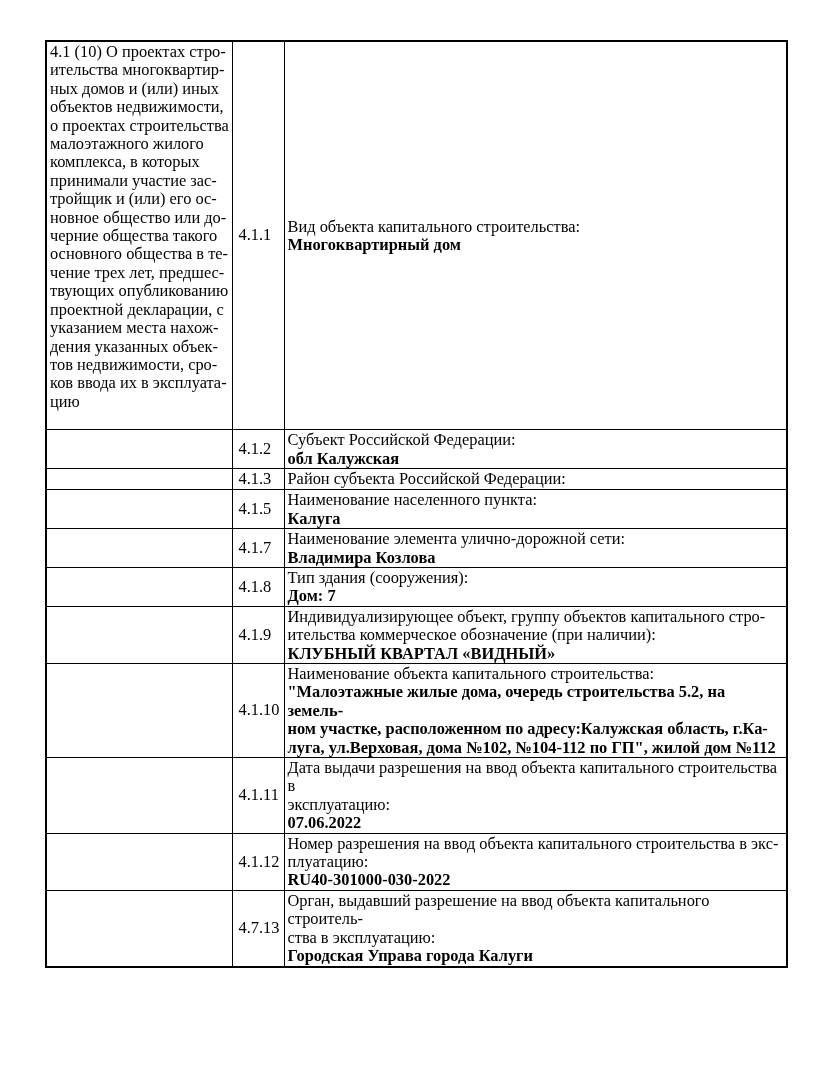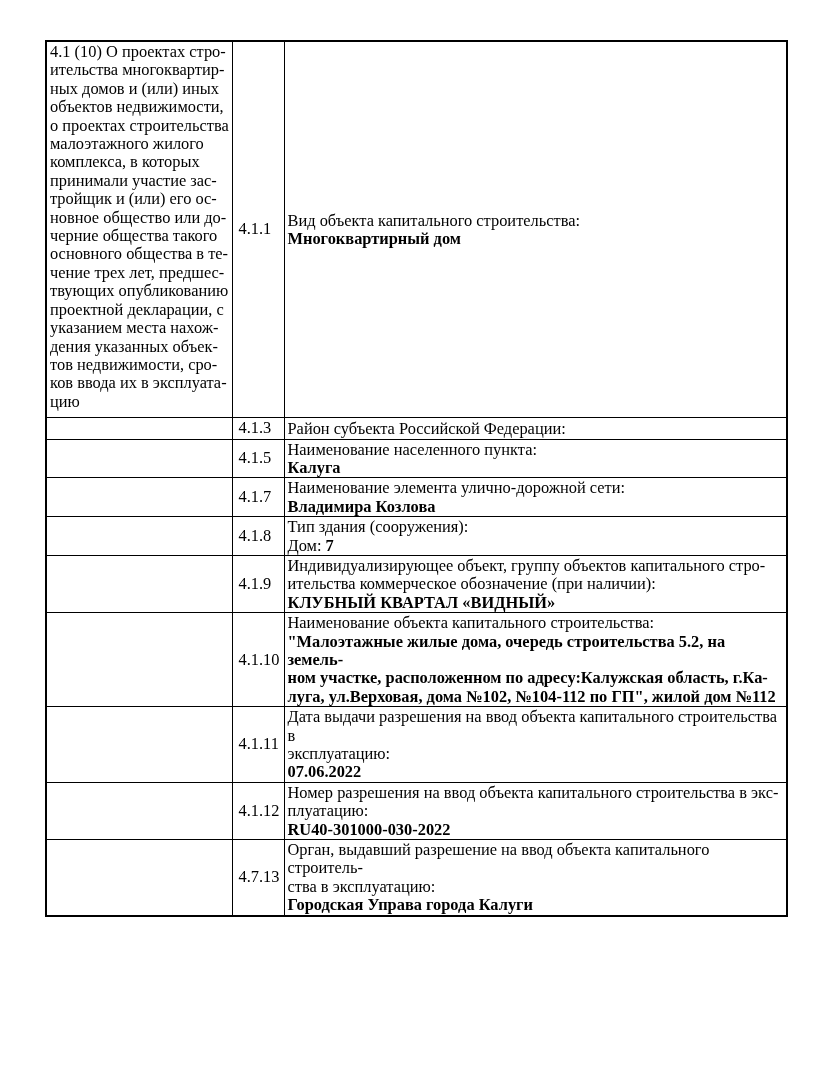--- a/index.html
+++ b/index.html
@@ -27,39 +27,39 @@
     line-height: 18.4px;
   }
   table.decl, table.decl td {
     border: 1px solid #000000;
   }
   table.decl {
     border-width: 2px;
   }
   td.c-desc {
     vertical-align: top;
-    padding: 1px 2px 6px 3px;
+    padding: 1px 2px 18px 3px;
   }
   td.c-num {
     vertical-align: middle;
     padding: 1px 1px 1px 6px;
   }
   td.c-val {
     vertical-align: middle;
     padding: 1px 4px 0 3px;
     margin-left: 36px;
   }
   .desc-text, .lbl, .val {
     white-space: pre-line;
   }
   .val {
     font-weight: bold;
   }
   .vp {
-    font-weight: normal;
+    font-weight: bold;
     text-align: center;
   }
 </style>
 </head>
 <body>
 
 <div class="sheet">
   <table class="decl">
     <colgroup>
       <col style="width:186px">
@@ -87,20 +87,28 @@
 указанием места нахож-
 дения указанных объек-
 тов недвижимости, сро-
 ков ввода их в эксплуата-
 цию</div>
         </td>
         <td class="c-num">4.1.1</td>
         <td class="c-val">
           <div class="lbl">Вид объекта капитального строительства:</div>
           <div class="val"><span class="vp"></span><span class="vb">Многоквартирный дом</span></div>
+        </td>
+      </tr>
+      <tr>
+        <td class="c-desc"></td>
+        <td class="c-num">4.1.2</td>
+        <td class="c-val">
+          <div class="lbl">Субъект Российской Федерации:</div>
+          <div class="val"><span class="vp"></span><span class="vb">обл Калужская</span></div>
         </td>
       </tr>
       <tr>
         <td class="c-desc"></td>
         <td class="c-num">4.1.3</td>
         <td class="c-val">
           <div class="lbl">Район субъекта Российской Федерации:</div>
         </td>
       </tr>
       <tr>

